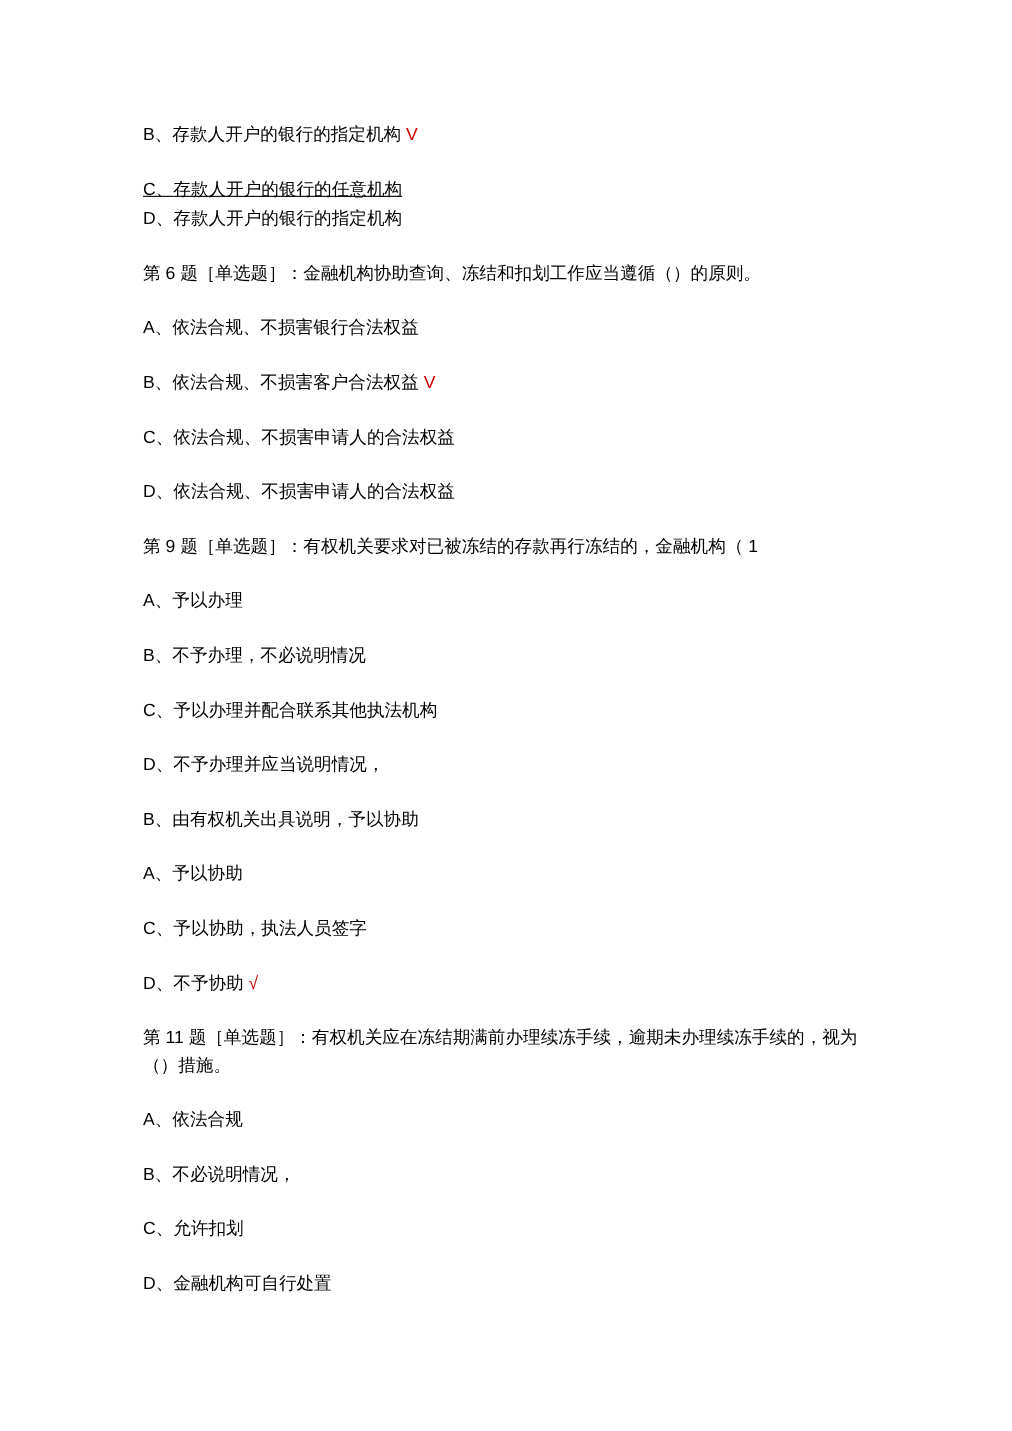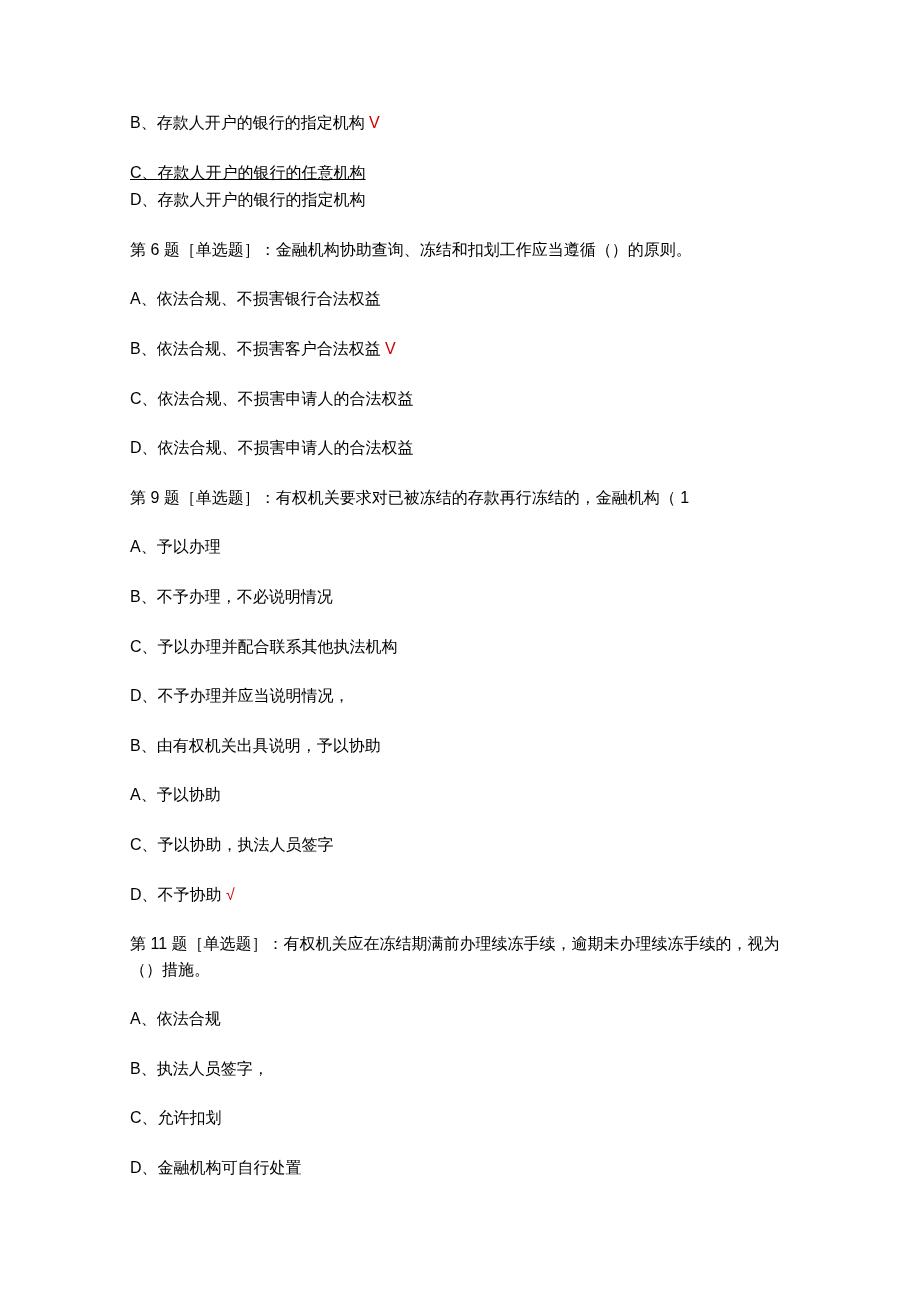--- a/index.html
+++ b/index.html
@@ -101,21 +101,21 @@
 </div>
 
 <div class="section">
   <div class="question">
     <span>第 11 题［单选题］：有权机关应在冻结期满前办理续冻手续，逾期未办理续冻手续的，视为（）措施。</span>
   </div>
   <div class="option">
     <span>A、</span><span>依法合规</span>
   </div>
   <div class="option">
-    <span>B、</span><span>执法人员签字，</span>
+    <span>B、</span><span>不必说明情况，</span>
   </div>
   <div class="option">
     <span>C、</span><span>允许扣划</span>
   </div>
   <div class="option">
     <span>D、</span><span>金融机构可自行处置</span>
   </div>
 </div>
 
 </body></html>

